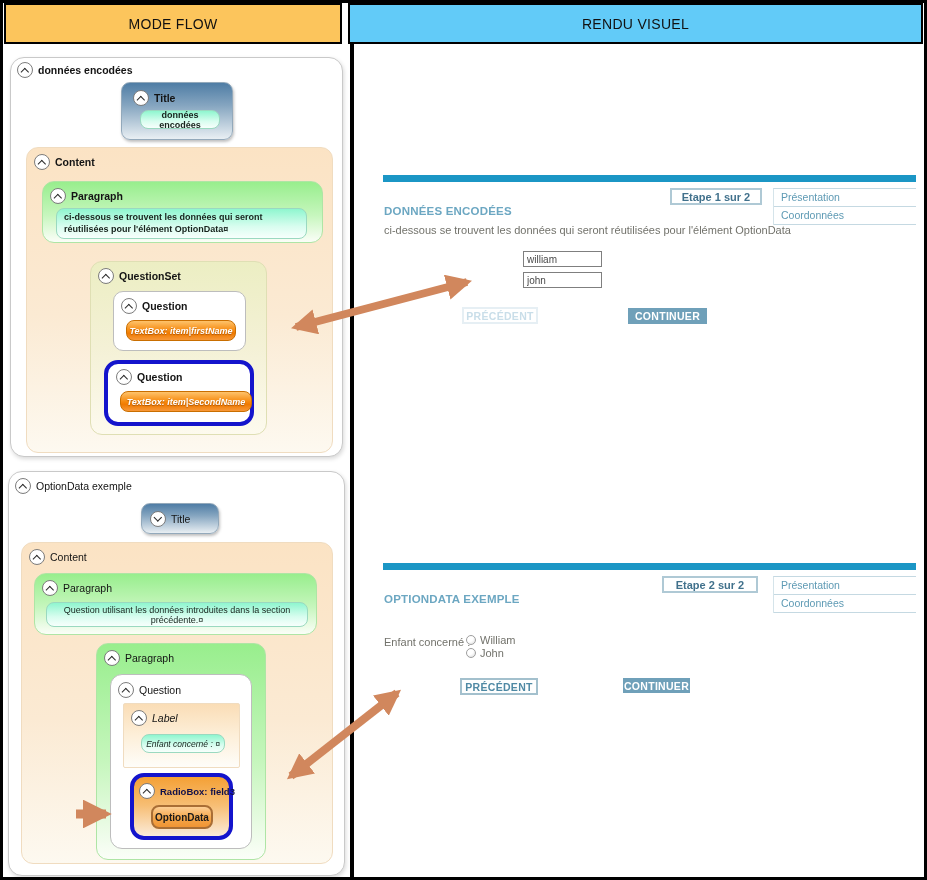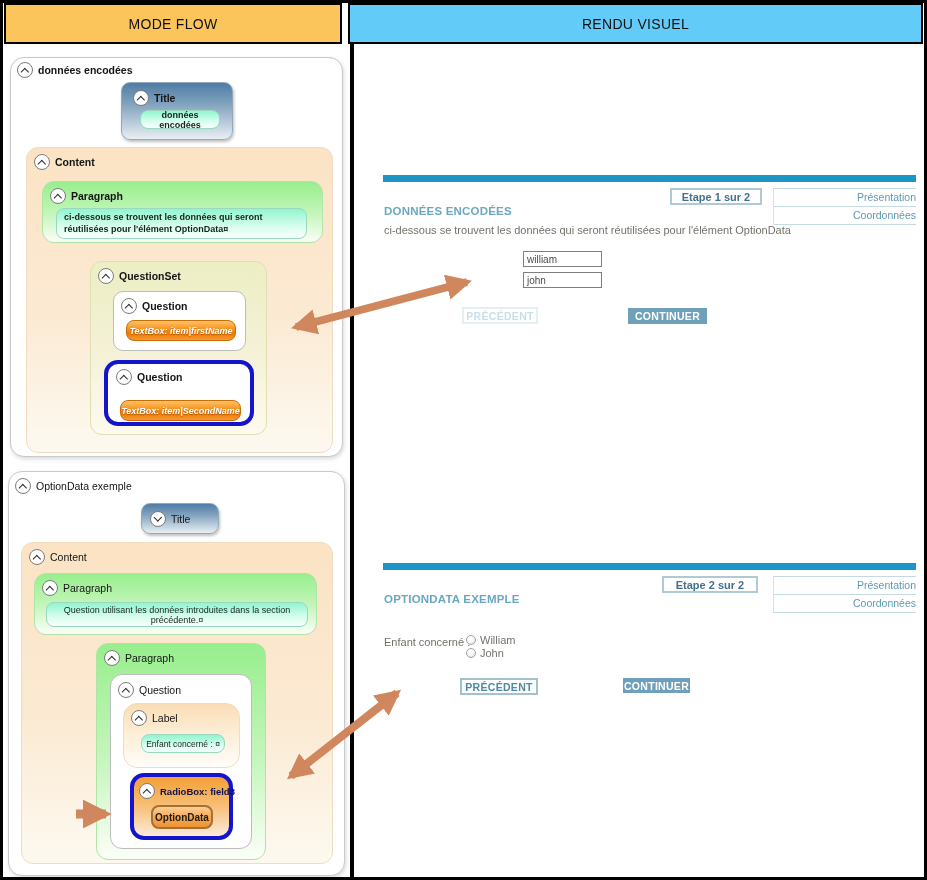--- a/index.html
+++ b/index.html
@@ -15,21 +15,21 @@
 
   
   .obox { position:absolute; background:#fff; border:1px solid #C9C9C9; border-radius:14px; box-shadow:1px 2px 4px rgba(0,0,0,.15); }
   .box  { position:absolute; border-radius:12px; }
   .sbox { box-shadow:1px 2px 3px rgba(0,0,0,.25); }
   .title-grad   { background:linear-gradient(180deg,#4F7DA5 0%,#85A5C0 40%,#E9EFF3 100%); border:1px solid #93A9BB; border-radius:9px; }
   .content-grad { background:linear-gradient(180deg,#FBE3C4 0%,#FBEAD3 55%,#FDF9F0 100%); border:1px solid #F0DCC0; }
   .green-grad   { background:linear-gradient(180deg,#98EE8D 0%,#C6F6BD 55%,#FBFEF8 100%); border:1px solid #AEE5A5; }
   .qset-grad    { background:linear-gradient(180deg,#ECEEC3 0%,#F4F1D6 50%,#FDFAEE 100%); border:1px solid #DFDFB4;padding-left:8px; }
   .white-box    { background:#fff; border:1px solid #BDBDBD; }
-  .label-grad   { background:linear-gradient(180deg,#FADDB6 0%,#FDEFD9 50%,#FEFDF9 100%); border:1px solid #F0DCC0; border-radius:14px; }
+  .label-grad   { background:linear-gradient(180deg,#FADDB6 0%,#FDEFD9 50%,#FEFDF9 100%); border:1px solid #F0DCC0; border-radius:2px;font-style:italic; }
   .radio-grad   { background:linear-gradient(180deg,#F4A035 0%,#F7BE74 48%,#FBEBD9 100%); }
   .sel { border:4px solid #1414CC !important; border-radius:14px; }
 
   .nrow { position:absolute; display:flex; align-items:center; gap:5px; white-space:nowrap; }
   .nlabel { font-size:10.5px; font-weight:bold; color:#141414; }
   .nlabel.blue { color:#10104a; }
   .chev { position:relative; display:inline-block; width:16px; height:16px; flex:0 0 auto;
           border:1.6px solid #7d7d7d; border-radius:50%; background:radial-gradient(circle at 40% 35%, #ffffff 60%, #ededed 100%); }
   .chev::before { content:""; position:absolute; left:4.2px; top:5.6px; width:4.6px; height:4.6px;
                   border-top:1.8px solid #2a2a2a; border-left:1.8px solid #2a2a2a; transform:rotate(45deg); }
@@ -41,21 +41,21 @@
   .pill.orange { background:linear-gradient(180deg,#FEC36B 0%,#F68A10 50%,#F07A00 65%,#F79839 100%);
                  border:1px solid #C96E00; color:#fff; text-shadow:0 1px 1px rgba(90,40,0,.45);font-style:italic; }
   .pill.od     { background:linear-gradient(180deg,#FDCF95 0%,#F5A649 55%,#EF9434 100%); border:2px solid #A96E35; color:#1a1a1a; font-size:10px; }
   .pill.wrap   { text-align:left; justify-content:flex-start; padding:3px 7px; line-height:1.3; }
 
   
   .form { position:absolute; width:533px; }
   .tealbar { position:absolute; left:0; top:0; width:533px; height:7px; background:#1B96C5; }
   .stepbox { position:absolute; height:17px; border:2px solid #AFC9D5; color:#41718C; font-weight:bold; font-size:11px;
              display:flex; align-items:center; justify-content:center; background:#fff; }
-  .nav { position:absolute; width:143px; border-top:1px solid #C5D9E2; border-left:1px solid #D5E4EA;text-align:right; }
+  .nav { position:absolute; width:143px; border-top:1px solid #C5D9E2; border-left:1px solid #D5E4EA; }
   .nav-item { height:18px; line-height:17px; padding-left:7px; font-size:10.5px; color:#5E9AB4; border-bottom:1px solid #C5D9E2; cursor:default; }
   .fheading { position:absolute; font-size:11.5px; font-weight:bold; color:#6CA7C2; letter-spacing:.2px; white-space:nowrap; }
   .fbody, .flabel, .rlabel { font-size:11px; color:#72726B; white-space:nowrap; }
   .fbody, .flabel { position:absolute; }
   .txt { position:absolute; width:79px; height:16px; border:1px solid #7F7F7F; background:#fff; font-family:"Liberation Sans",sans-serif;
          font-size:10px; color:#4a4a4a; padding:0 3px; border-radius:0; }
   .btn { position:absolute; display:flex; align-items:center; justify-content:center; font-size:10.5px; font-weight:bold; letter-spacing:.3px; }
   .btn.prev-dis { border:2px solid #E6EFF4; color:#C9DEE9; background:#fff; }
   .btn.prev     { border:2px solid #A3C0CD; color:#4E89A4; background:#FDFEFE; }
   .btn.next     { background:#6FA0B9; color:#fff; }
@@ -118,21 +118,21 @@
             <span class="nlabel">Question</span>
           </div>
           <div class="pill orange" style="left:12px;top:28px;width:110px;height:21px">TextBox: item|firstName</div>
         </div>
 
         <div class="box white-box sel" style="left:13px;top:98px;width:150px;height:66px">
           <div class="nrow" style="left:8px;top:5px">
             <span class="chev"></span>
             <span class="nlabel">Question</span>
           </div>
-          <div class="pill orange" style="left:12px;top:36px;width:121px;height:21px">TextBox: item|SecondName</div>
+          <div class="pill orange" style="left:12px;top:27px;width:132px;height:21px">TextBox: item|SecondName</div>
         </div>
       </div>
     </div>
   </div>
 
   <div class="obox" style="left:8px;top:471px;width:337px;height:405px">
     <div class="nrow" style="left:6px;top:6px">
       <span class="chev"></span>
       <span class="nlabel" style="font-weight:normal">OptionData exemple</span>
     </div>

